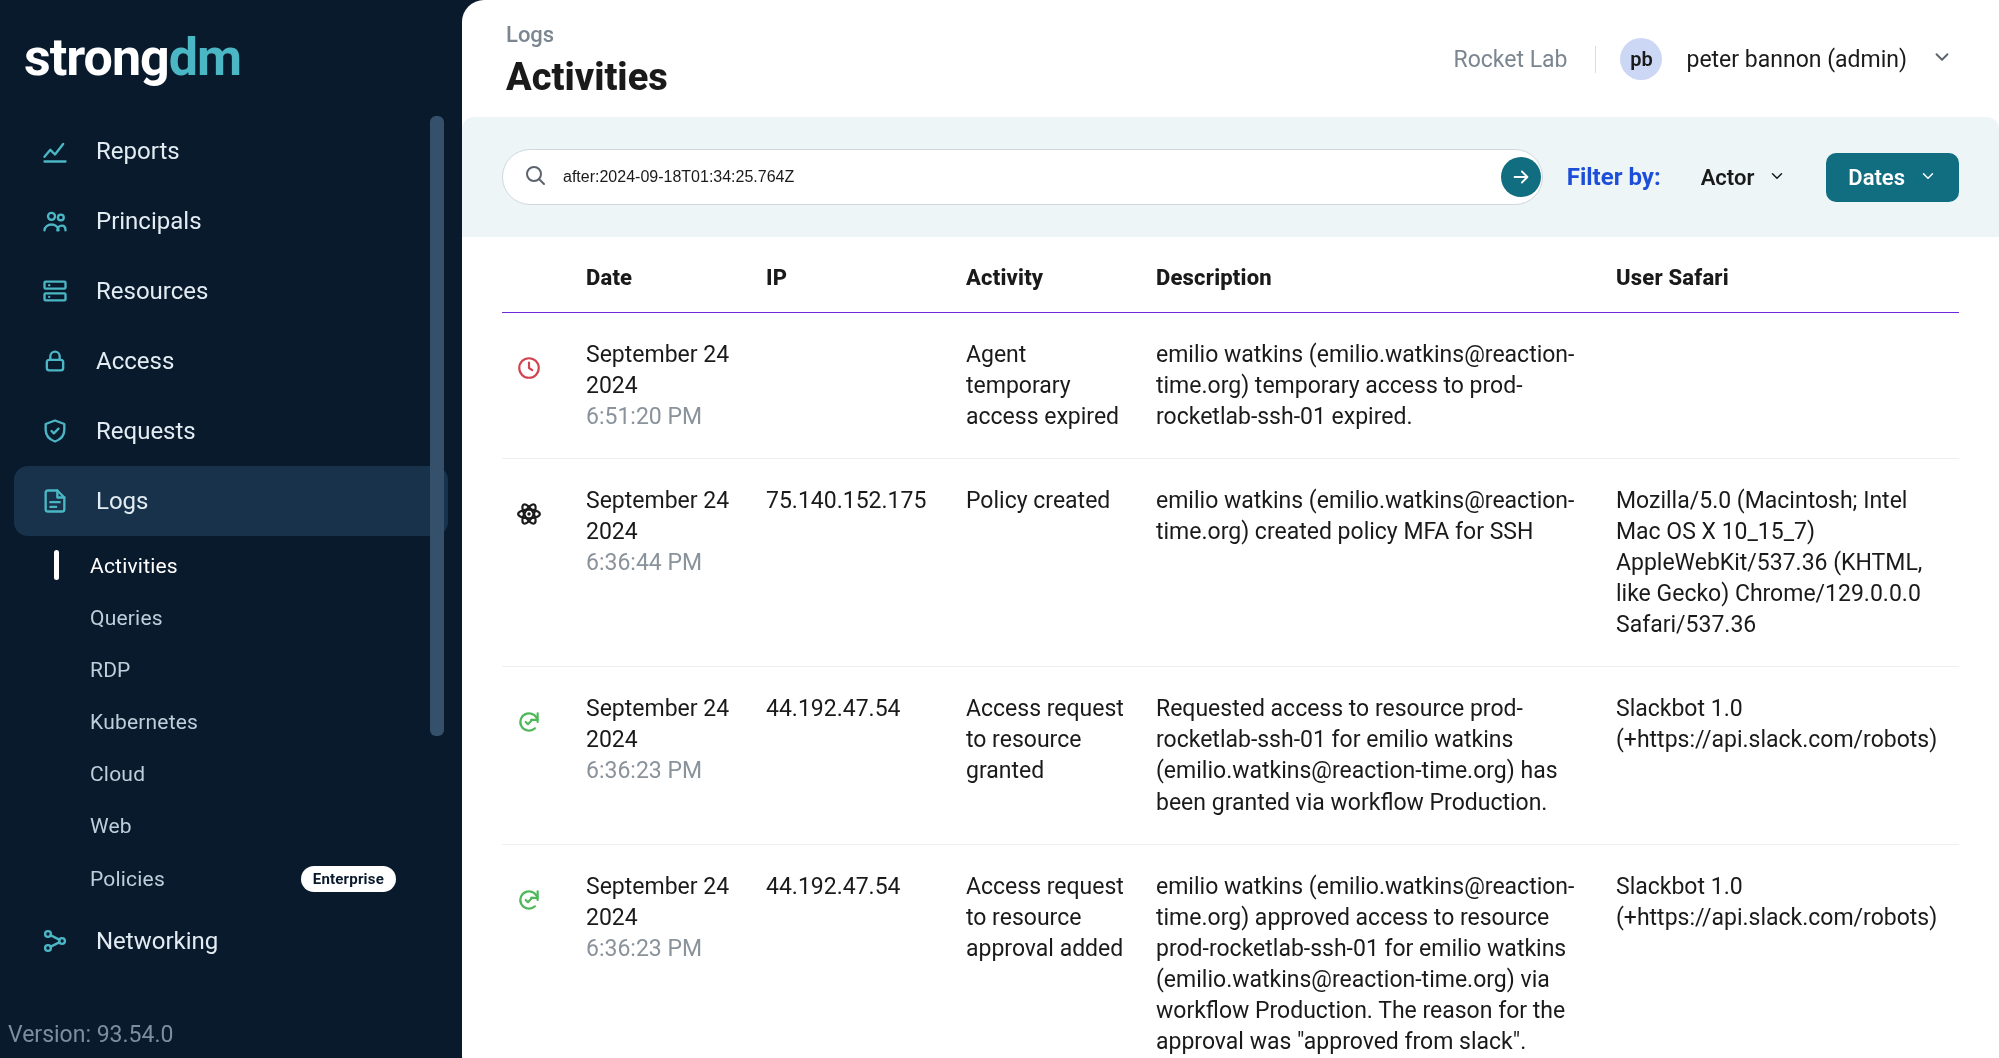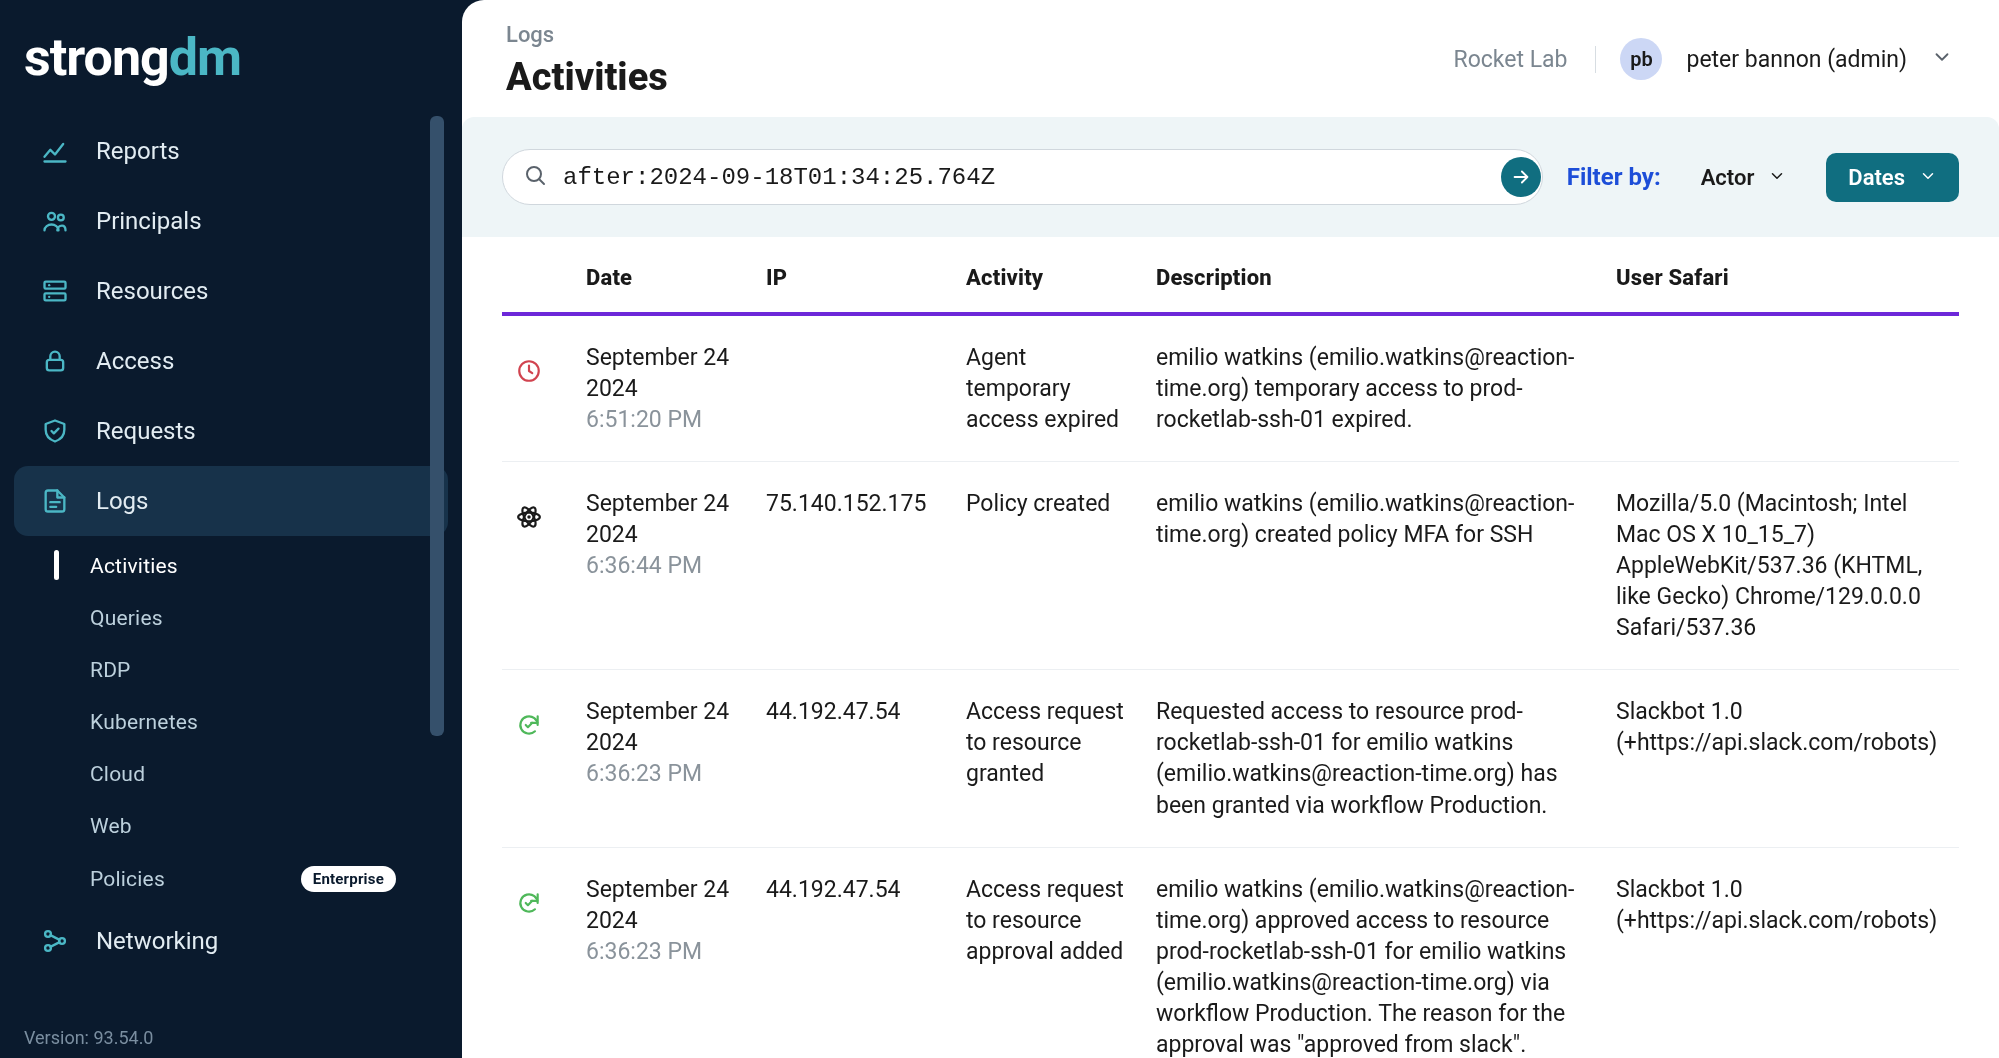--- a/index.html
+++ b/index.html
@@ -15,49 +15,49 @@
   .nav-scroll { position: absolute; top: 0; right: 18px; width: 14px; height: 620px; background: #35506b; border-radius: 6px; }
   .nav-item { display: flex; align-items: center; gap: 26px; padding: 20px 26px; font-size: 24px; color: #e2ecf2; cursor: pointer; border-radius: 14px; margin: 0 14px; }
   .nav-item.active { background: #17324a; }
   .nav-icon { width: 30px; height: 30px; display: flex; align-items: center; justify-content: center; color: #4bb7c5; }
   .sub-nav { margin-left: 50px; margin-top: 4px; }
   .sub-item { display: flex; align-items: center; padding: 14px 30px 14px 40px; font-size: 21px; color: #bcd0dc; cursor: pointer; position: relative; letter-spacing: 0.2px; justify-content: space-between; }
   .sub-item .sub-bar { position: absolute; left: 4px; top: 10px; width: 5px; height: 30px; background: #ffffff; border-radius: 3px; display: none; }
   .sub-item.active .sub-bar { display: block; }
   .sub-item.active { color: #ffffff; }
   .badge { background: #ffffff; color: #0a1a2d; font-size: 15px; font-weight: 700; padding: 4px 12px; border-radius: 14px; margin-right: 36px; }
-  .version { position: absolute; left: 24px; bottom: 10px; font-size: 18px; color: #7a8ea0; }
+  .version { position: absolute; left: 8px; bottom: 10px; font-size: 23px; color: #7a8ea0; }
 
   
   .main { flex: 1; background: #ffffff; border-radius: 22px 0 0 0; display: flex; flex-direction: column; overflow: hidden; }
   .header { padding: 22px 46px 18px 44px; display: flex; align-items: flex-start; justify-content: space-between; }
   .breadcrumb { color: #7b8690; font-size: 22px; font-weight: 500; margin-bottom: 8px; }
   .page-title { font-size: 38px; font-weight: 800; color: #1a1a1a; }
   .user-area { display: flex; align-items: center; gap: 24px; margin-top: 16px; }
   .org-name { color: #7b8690; font-size: 23px; padding-right: 28px; border-right: 1px solid #d7dde2; }
   .avatar { width: 42px; height: 42px; border-radius: 50%; background: #ccd7f5; color: #1a1a1a; display: flex; align-items: center; justify-content: center; font-weight: 600; font-size: 20px; }
   .username { font-size: 23px; color: #1a1a1a; }
   .chevron { color: #5a626b; }
 
   
   .filter-bar { background: #eef5f7; padding: 32px 40px; display: flex; align-items: center; gap: 18px; border-radius: 12px 12px 0 0; }
   .search-wrap { flex: 1; display: flex; align-items: center; background: #ffffff; border: 1px solid #d0d7dd; border-radius: 30px; height: 56px; padding: 0 16px 0 20px; gap: 16px; }
   .search-icon { color: #5a626b; }
-  .search-input { flex: 1; border: none; outline: none; font-size: 24px; color: #1a1a1a; background: transparent; font-family: Liberation Mono, monospace; }
+  .search-input { flex: 1; border: none; outline: none; font-size: 16px; color: #1a1a1a; background: transparent; }
   .clear-btn { color: #5a626b; font-size: 26px; cursor: pointer; padding: 0 6px; }
   .go-btn { width: 40px; height: 40px; border-radius: 50%; background: #106e80; color: #fff; display: flex; align-items: center; justify-content: center; cursor: pointer; margin-left: -60px; z-index: 2; }
   .filter-label { font-size: 24px; font-weight: 700; color: #1d4ed8; margin-left: 8px; }
   .pill { display: flex; align-items: center; gap: 14px; font-size: 22px; font-weight: 600; padding: 12px 22px; border-radius: 10px; cursor: pointer; }
   .pill.actor { color: #1a1a1a; }
   .pill.dates { background: #106e80; color: #ffffff; }
 
   
   .table-wrap { flex: 1; background: #ffffff; overflow: auto; padding: 0 40px 0 40px; }
   table { width: 100%; border-collapse: collapse; table-layout: fixed; }
-  thead th { text-align: left; font-size: 22px; font-weight: 800; color: #1a1a1a; padding: 28px 14px 22px 14px; border-bottom: 4px solid #6d28d9; letter-spacing: 0.2px; }
+  thead th { text-align: left; font-size: 22px; font-weight: 800; color: #1a1a1a; padding: 28px 14px 22px 14px; border-bottom: 1px solid #6d28d9; letter-spacing: 0.2px; }
   tbody td { padding: 26px 14px; font-size: 23px; color: #1a1a1a; border-bottom: 1px solid #eceff2; vertical-align: top; line-height: 1.35; }
   .col-icon { width: 70px; }
   .col-date { width: 180px; }
   .col-ip { width: 200px; }
   .col-activity { width: 190px; }
   .col-desc { width: 460px; }
   .col-ua { width: auto; }
   .row-icon { padding-top: 42px !important; }
   .row-icon svg { display: block; }
   .date-main { color: #1a1a1a; }

